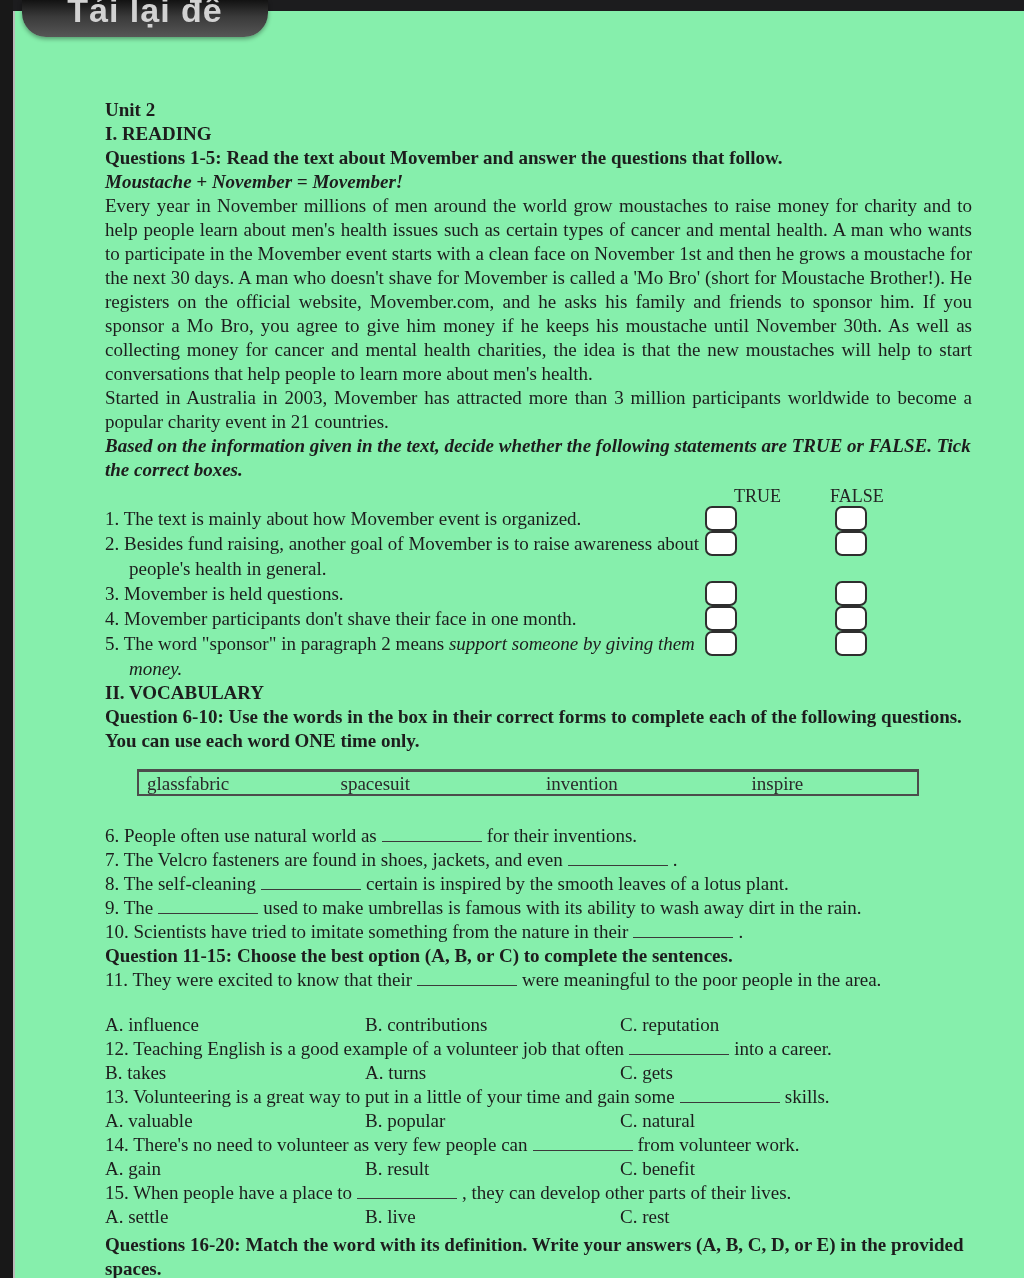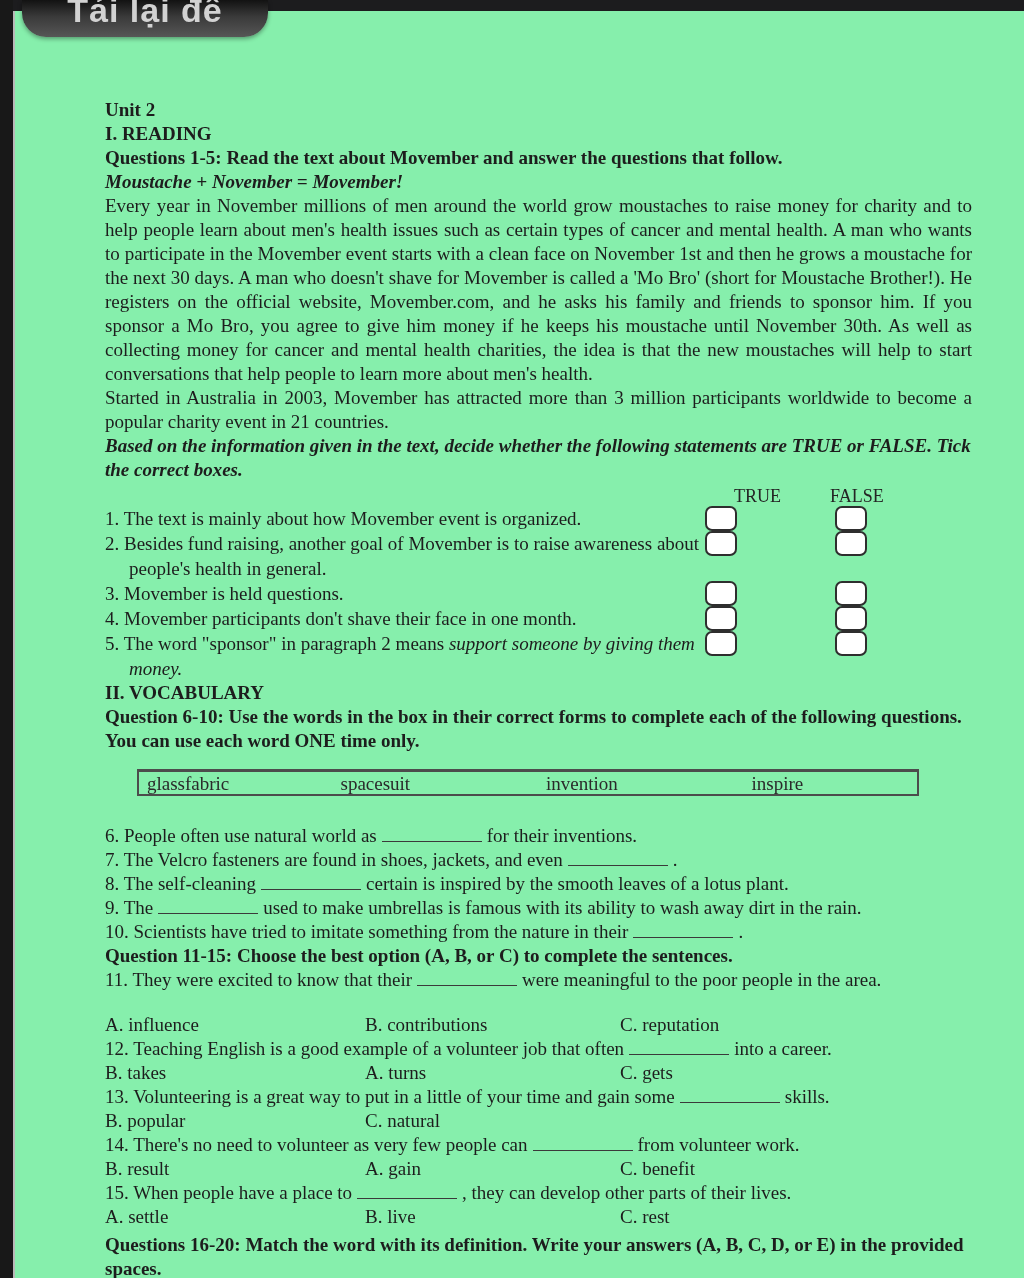--- a/index.html
+++ b/index.html
@@ -199,28 +199,29 @@
 
     <div class="mcq-question"><span>12.</span> <span>Teaching English is a good example of a volunteer job that often</span><span class="blank"></span><span>into a career.</span></div>
     <div class="options-row">
       <span>B. takes</span>
       <span>A. turns</span>
       <span>C. gets</span>
     </div>
 
     <div class="mcq-question"><span>13.</span> <span>Volunteering is a great way to put in a little of your time and gain some</span><span class="blank"></span><span>skills.</span></div>
     <div class="options-row">
+      <span>A. valuable</span>
       <span>B. popular</span>
       <span>C. natural</span>
     </div>
 
     <div class="mcq-question"><span>14.</span> <span>There's no need to volunteer as very few people can</span><span class="blank"></span><span>from volunteer work.</span></div>
     <div class="options-row">
+      <span>A. gain</span>
       <span>B. result</span>
-      <span>A. gain</span>
       <span>C. benefit</span>
     </div>
 
     <div class="mcq-question"><span>15.</span> <span>When people have a place to</span><span class="blank"></span><span>, they can develop other parts of their lives.</span></div>
     <div class="options-row">
       <span>A. settle</span>
       <span>B. live</span>
       <span>C. rest</span>
     </div>
 

